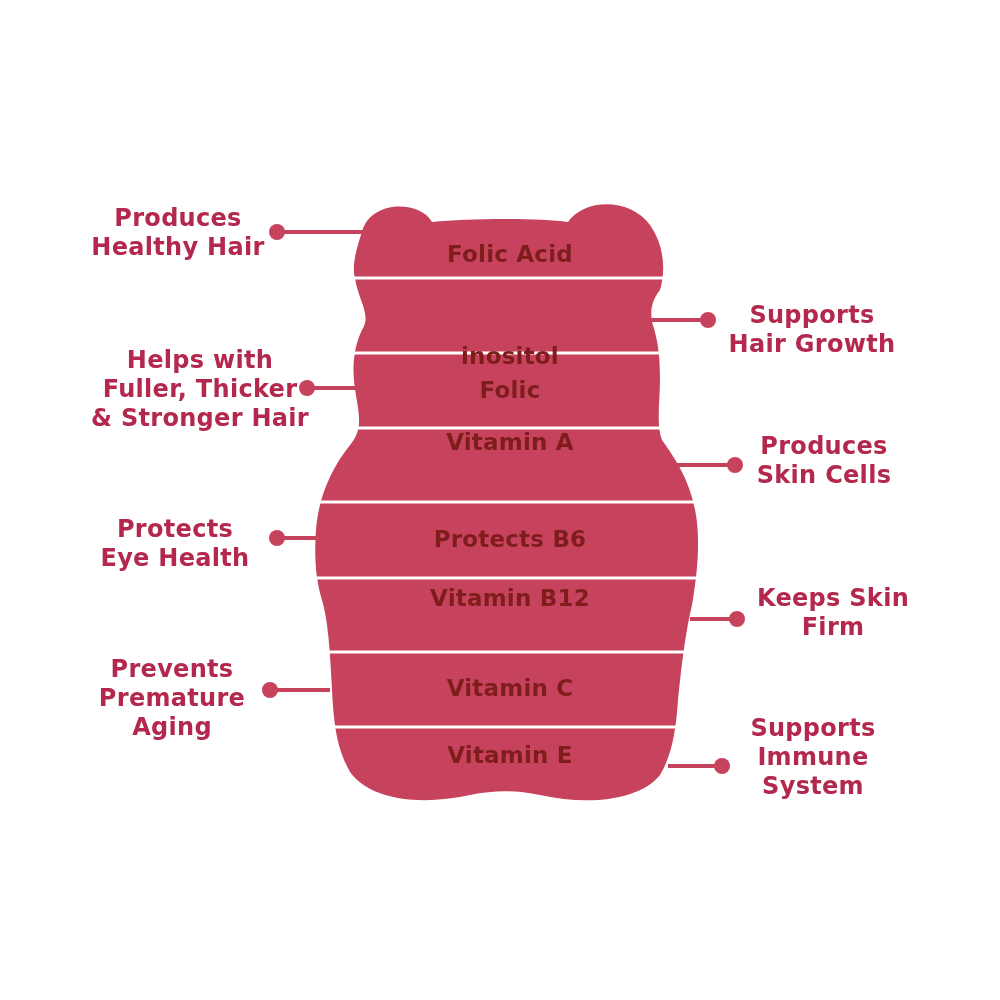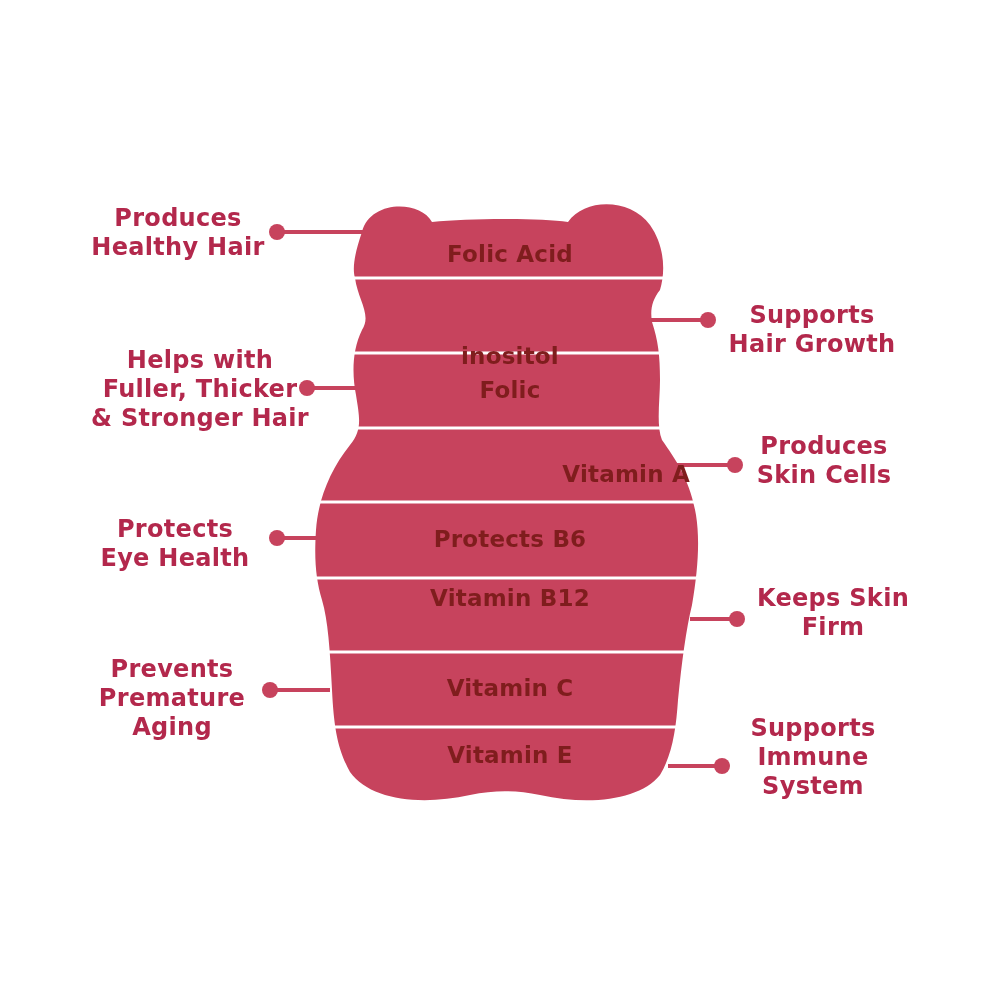--- a/index.html
+++ b/index.html
@@ -114,21 +114,21 @@
     <line x1="300" y1="502" x2="710" y2="502"></line>
     <line x1="300" y1="578" x2="710" y2="578"></line>
     <line x1="300" y1="652" x2="710" y2="652"></line>
     <line x1="300" y1="727" x2="710" y2="727"></line>
   </g>
 </svg>
 
 <div class="ingredient" style="top:240px;">Folic Acid</div>
 <div class="ingredient" style="top:304px;margin-top:38px;">inositol</div>
 <div class="ingredient" style="top:376px;">Folic</div>
-<div class="ingredient" style="top:460px;text-align:right;">Vitamin A</div>
+<div class="ingredient" style="top:428px;">Vitamin A</div>
 <div class="ingredient" style="top:525px;">Protects B6</div>
 <div class="ingredient" style="top:584px;">Vitamin B12</div>
 <div class="ingredient" style="top:674px;">Vitamin C</div>
 <div class="ingredient" style="top:741px;">Vitamin E</div>
 
 <div class="benefit left" style="left:58px; top:204px;">Produces
 Healthy Hair</div>
 <div class="benefit left" style="left:80px; top:346px;">Helps with
 Fuller, Thicker
 &amp; Stronger Hair</div>

